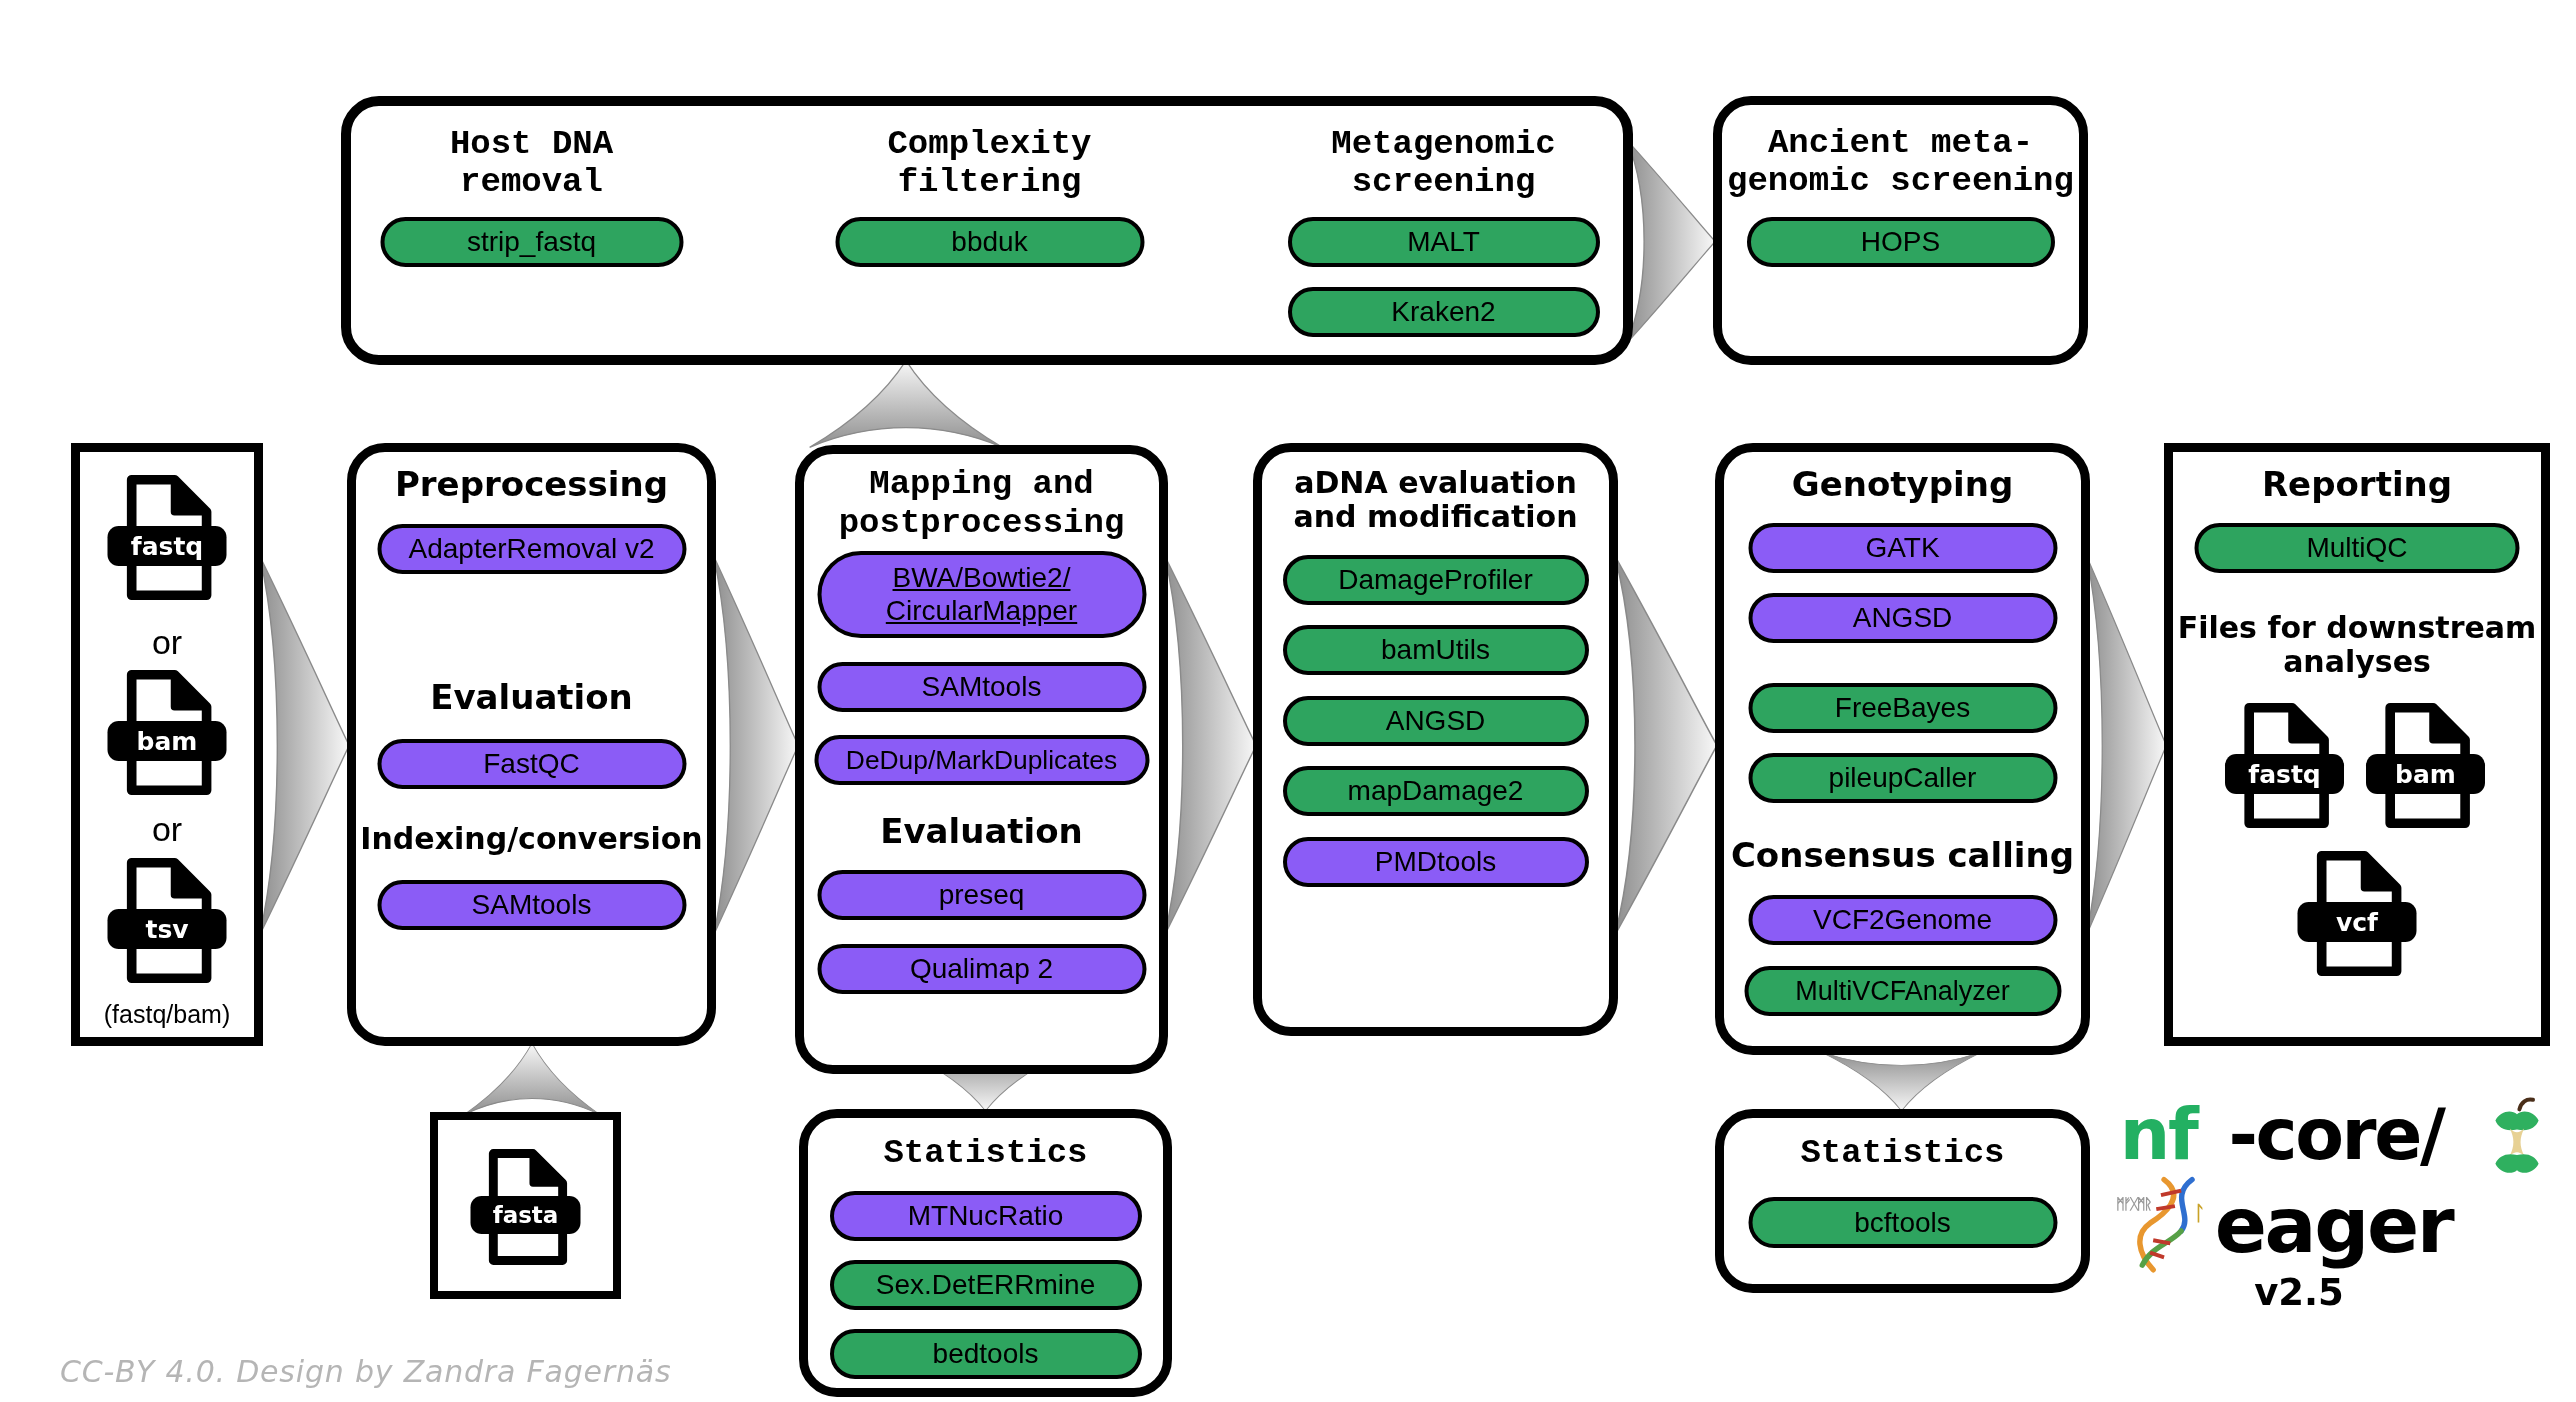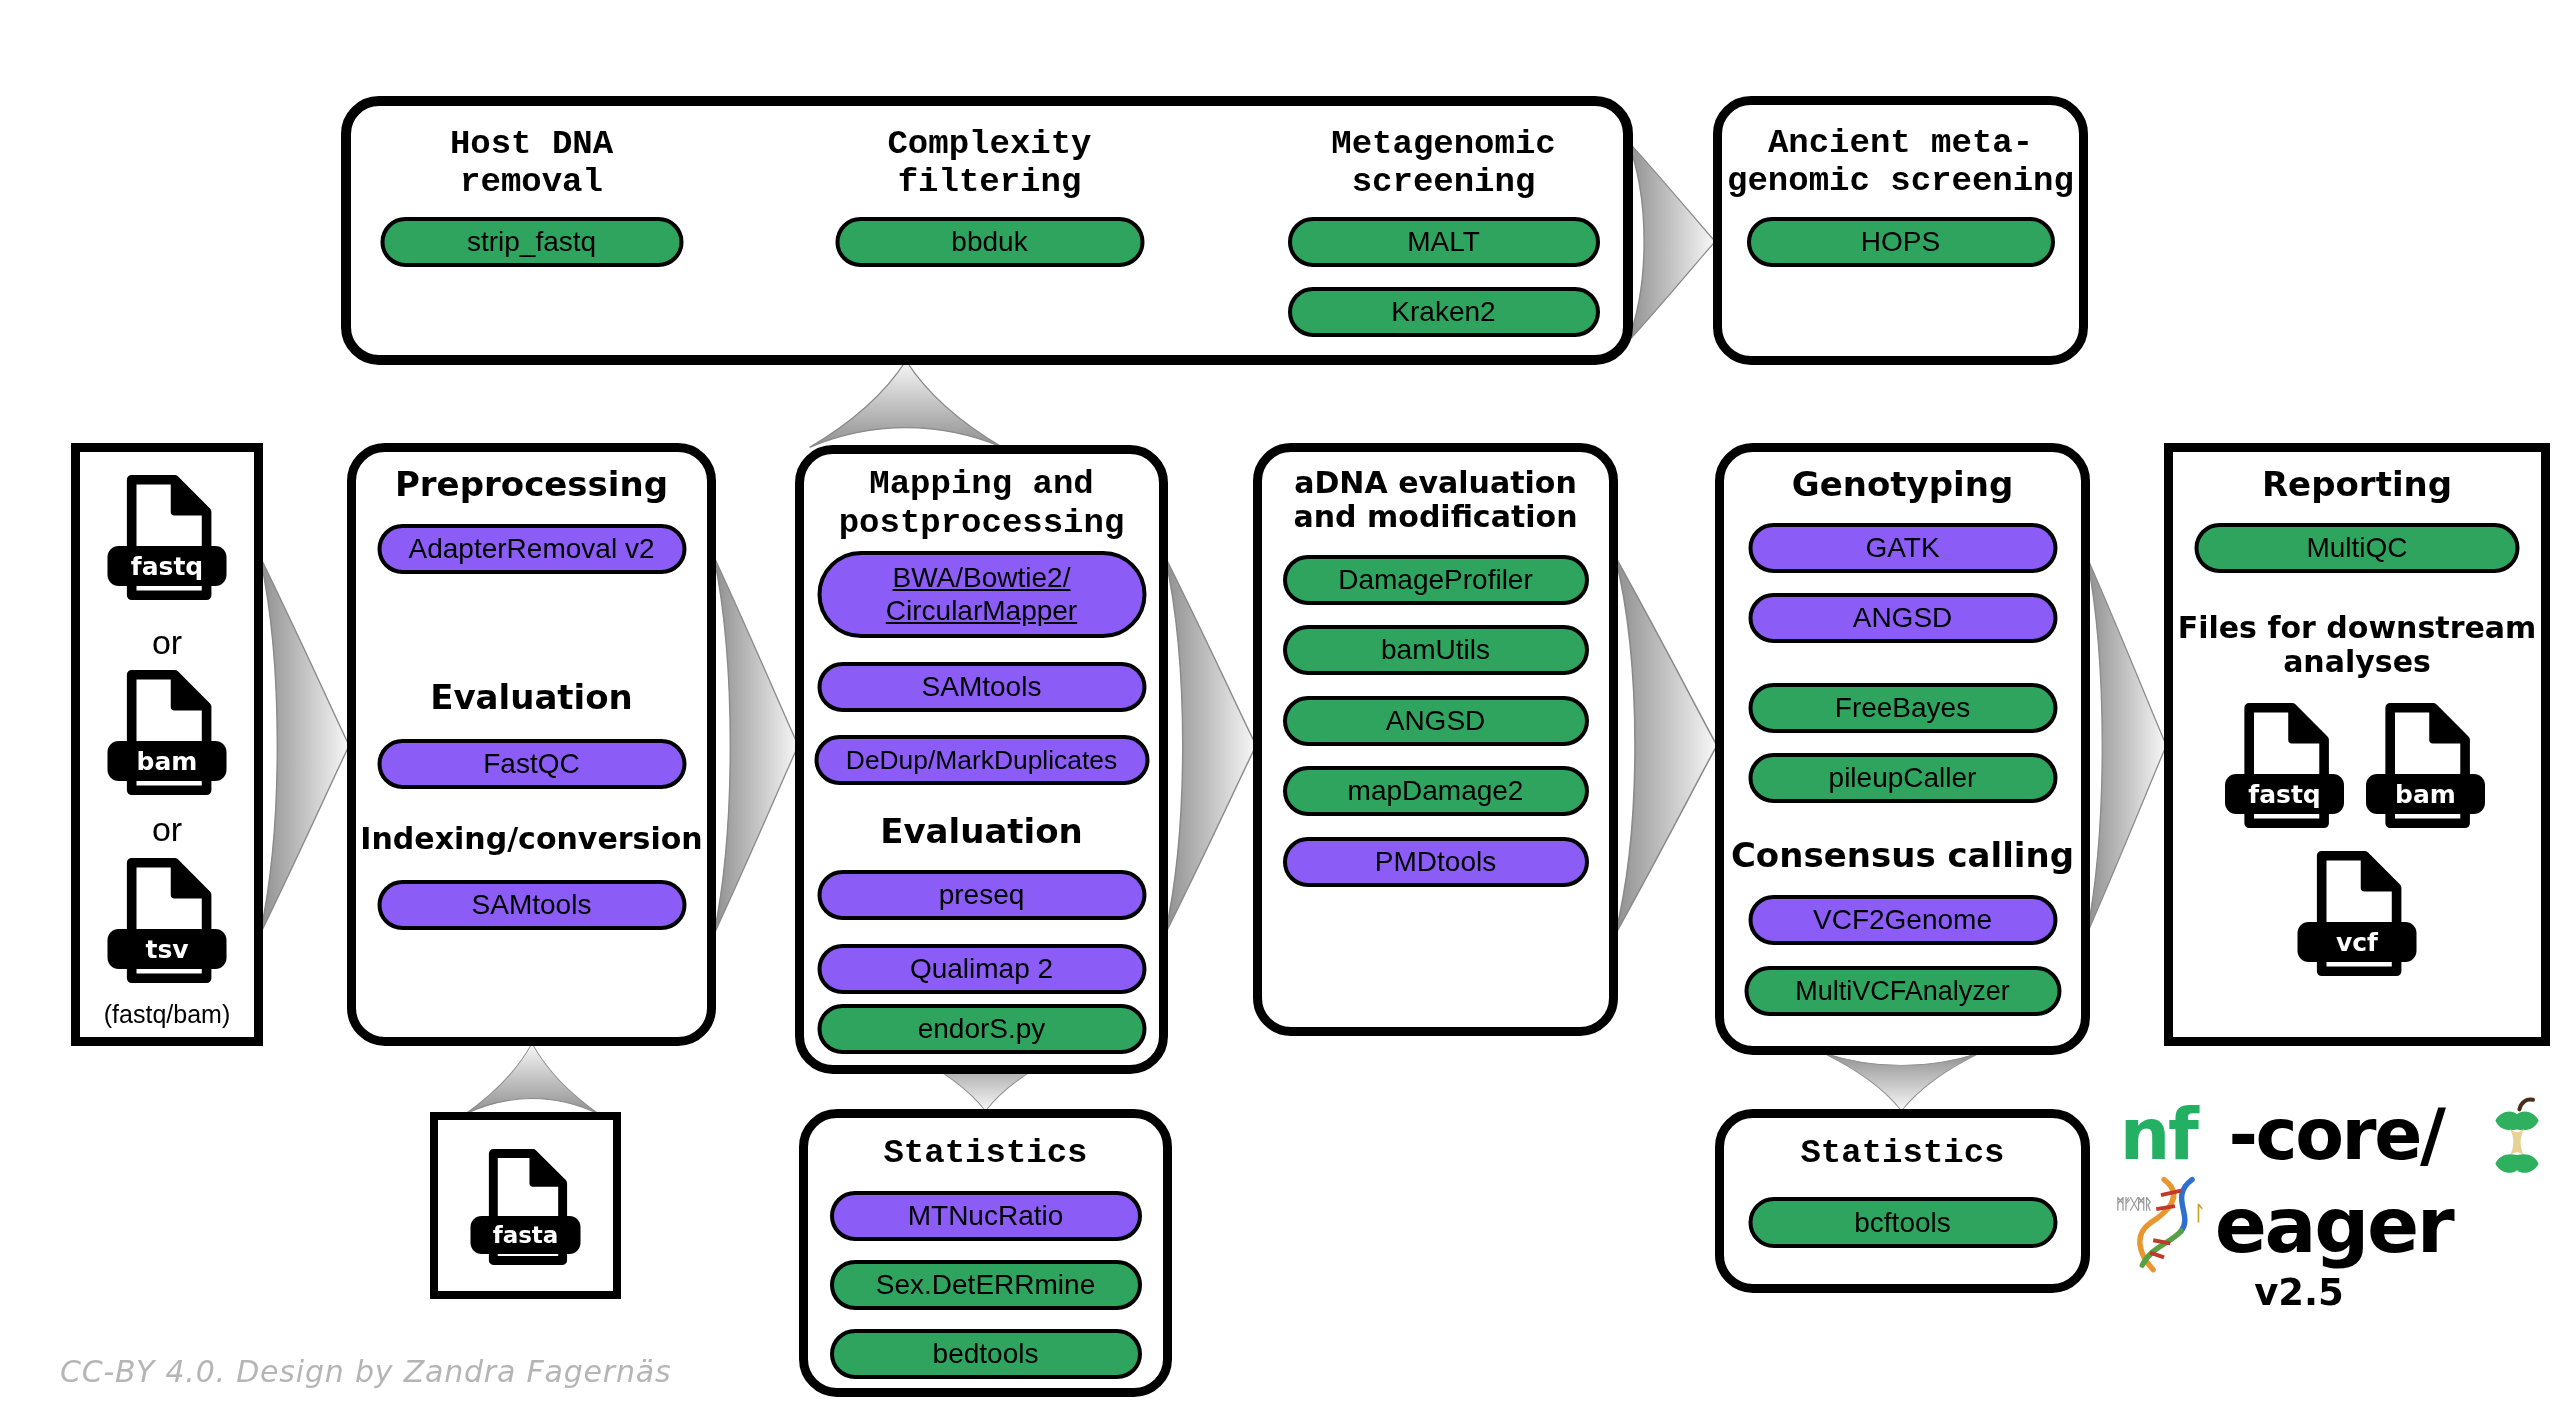--- a/index.html
+++ b/index.html
@@ -18,21 +18,21 @@
         justify-content:center;font-size:28px;white-space:nowrap;color:#000;}
   .pill.green{background:#2ea45f;}
   .pill.tall{height:87px;white-space:pre-line;text-align:center;line-height:1.15;text-decoration:underline;}
   .scol{position:absolute;top:0;height:100%;width:361px;}
   .arrow{position:absolute;z-index:1;}
   .arrow svg{width:100%;height:100%;display:block;}
   .file-icon{position:absolute;width:107px;height:131px;}
   .file-icon svg{width:100%;height:100%;display:block;}
   .file-band{position:absolute;left:-6%;width:112%;top:41%;height:31%;background:#000;
              border-radius:11.2px;color:#fff;display:flex;align-items:center;justify-content:center;
-             font-family:"DejaVu Sans",sans-serif;font-weight:bold;font-size:25px;margin-top:20px;}
+             font-family:"DejaVu Sans",sans-serif;font-weight:bold;font-size:25px;}
   .orlbl{position:absolute;left:0;width:100%;text-align:center;font-size:34px;color:#000;}
   .note{position:absolute;left:0;width:100%;text-align:center;font-size:25px;color:#000;}
   .ctr{left:50%;transform:translateX(-50%);}
   #logo{position:absolute;left:2115px;top:1093px;width:465px;height:240px;z-index:2;
         font-family:"DejaVu Sans",sans-serif;font-weight:bold;color:#000;}
   #logo .line1{position:absolute;left:4.8px;top:0;display:flex;align-items:center;
                font-size:71px;letter-spacing:-2.4px;gap:32px;}
   #logo .nf{color:#23b062;}
   #logo .line2{position:absolute;left:0;top:82px;display:flex;align-items:center;font-size:77px;letter-spacing:-2.4px;}
   #logo .version{position:absolute;left:112px;top:178px;width:144px;text-align:center;font-size:37px;}
@@ -176,21 +176,20 @@
   <div class="box rounded" style="left:795px;top:445px;width:373px;height:629px">
     <div class="btitle t1" style="top:11.2px">Mapping and
 postprocessing</div>
     <div class="pill tall" style="top:97px;width:329px">BWA/Bowtie2/
 CircularMapper</div>
     <div class="pill" style="top:208px;width:329px">SAMtools</div>
     <div class="pill" style="top:281px;width:335px;font-size:26.4px">DeDup/MarkDuplicates</div>
     <div class="btitle t2" style="top:358px">Evaluation</div>
     <div class="pill" style="top:416px;width:329px">preseq</div>
     <div class="pill" style="top:490px;width:329px">Qualimap 2</div>
-    <div class="pill green" style="top:550px;width:329px">endorS.py</div>
   </div>
 
   <div class="box rounded" style="left:1253px;top:443px;width:365px;height:593px">
     <div class="btitle t2s" style="top:14.4px">aDNA evaluation
 and modification</div>
     <div class="pill green" style="top:103px;width:306px">DamageProfiler</div>
     <div class="pill green" style="top:173px;width:306px">bamUtils</div>
     <div class="pill green" style="top:244px;width:306px">ANGSD</div>
     <div class="pill green" style="top:314px;width:306px">mapDamage2</div>
     <div class="pill" style="top:385px;width:306px">PMDtools</div>

